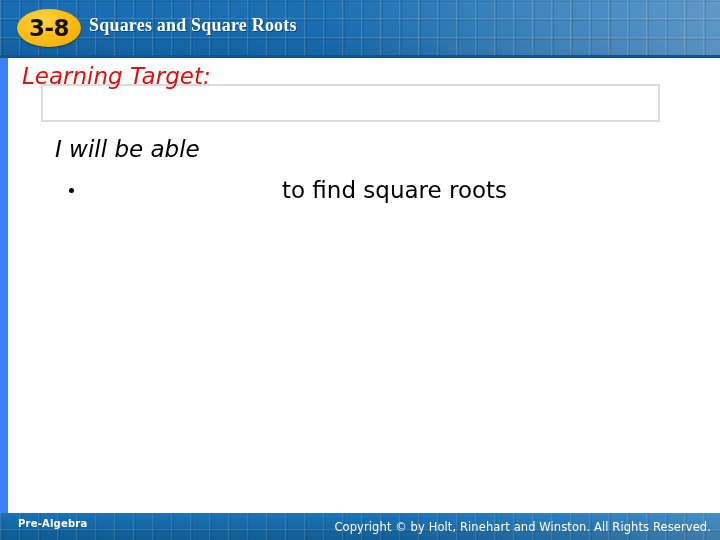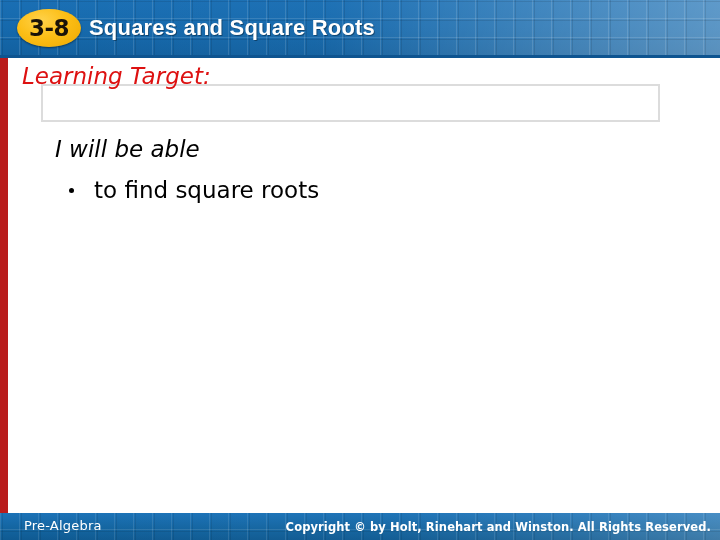--- a/index.html
+++ b/index.html
@@ -12,21 +12,21 @@
     height: 540px;
     background: #ffffff;
     font-family: "DejaVu Sans", sans-serif;
     overflow: hidden;
     position: relative;
   }
   .slide {
     position: relative;
     width: 720px;
     height: 540px;
-    background: #b91c1c;
+    background: #3b82f6;
     overflow: hidden;
   }
 
   
   .header {
     position: absolute;
     left: 0;
     top: 0;
     width: 720px;
     height: 58px;
@@ -86,23 +86,23 @@
     font-weight: bold;
     font-size: 23px;
     letter-spacing: -0.5px;
     line-height: 1;
   }
   .header-title {
     position: absolute;
     left: 89px;
     top: 15px;
     color: #ffffff;
-    font-family: Liberation Sans, sans-serif;
+    font-family: Liberation Serif, serif;
     font-weight: bold;
-    font-size: 22px;
+    font-size: 18px;
     letter-spacing: 0.2px;
     white-space: nowrap;
     text-shadow: 1px 1px 0 rgba(0,0,0,0.35);
     z-index: 3;
   }
 
   
   .content {
     position: absolute;
     left: 8px;
@@ -147,20 +147,21 @@
   }
 
   .bullet-list {
     position: absolute;
     left: 47px;
     top: 113px;
     width: 640px;
     margin: 0;
     padding: 0;
     list-style: none;
+    text-align: center;
   }
   .bullet-item {
     position: relative;
     padding-left: 39px;
     margin: 0 0 1px 0;
     color: #000000;
     font-family: "DejaVu Sans", sans-serif;
     font-size: 23px;
     line-height: 38px;
   }
@@ -206,37 +207,37 @@
       linear-gradient(to right, rgba(255,255,255,0.11) 1px, transparent 1px),
       linear-gradient(to bottom, rgba(255,255,255,0.11) 1px, transparent 1px),
       linear-gradient(to right, rgba(0,0,0,0.09) 1px, transparent 1px),
       linear-gradient(to bottom, rgba(0,0,0,0.09) 1px, transparent 1px);
     background-size: 19px 19px, 19px 19px, 19px 19px, 19px 19px;
     background-position: 0 0, 0 0, 2px 2px, 2px 2px;
     pointer-events: none;
   }
   .footer-left {
     position: absolute;
-    left: 24px;
+    left: 18px;
     top: 5px;
     color: #ffffff;
     font-family: "DejaVu Sans", sans-serif;
-    font-weight: normal;
-    font-size: 13px;
+    font-weight: bold;
+    font-size: 10px;
     letter-spacing: 0.2px;
     white-space: nowrap;
     z-index: 2;
   }
   .footer-right {
     position: absolute;
     right: 9px;
     top: 7px;
     color: #ffffff;
     font-family: "DejaVu Sans", sans-serif;
-    font-weight: bold;
+    font-weight: normal;
     font-size: 11.5px;
     letter-spacing: 0.1px;
     white-space: nowrap;
     z-index: 2;
   }
 </style>
 </head>
 <body>
 
 <div class="slide">

